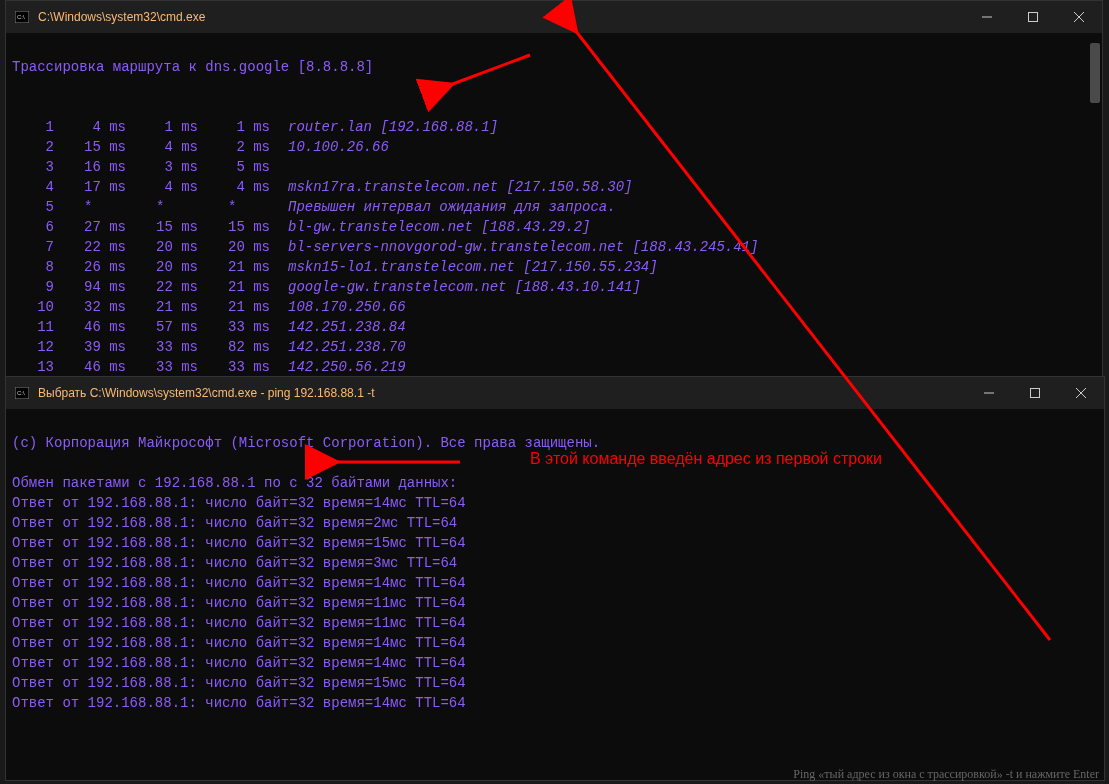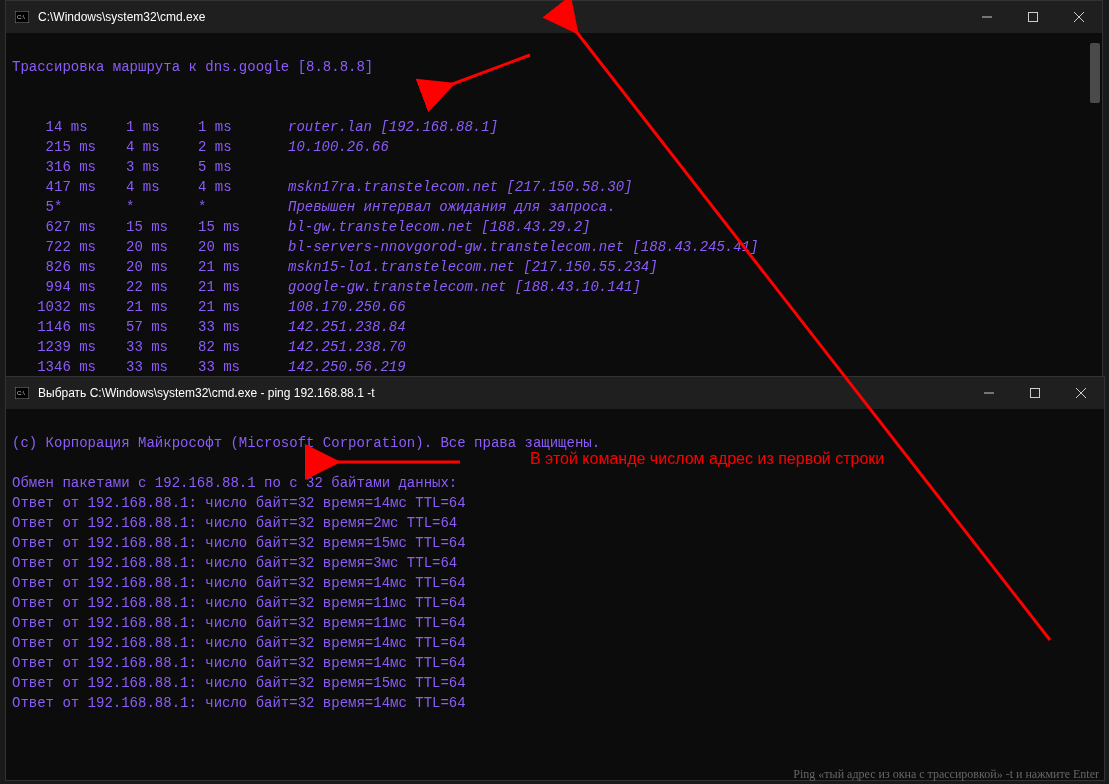--- a/index.html
+++ b/index.html
@@ -30,21 +30,21 @@
     left: 5px;
     top: 376px;
     width: 1100px;
     height: 405px;
   }
   .titlebar {
     height: 32px;
     background: #1f1f1f;
     display: flex;
     align-items: center;
-    color: #ffffff;
+    color: #fdba74;
     font-family: 'Segoe UI', sans-serif;
     font-size: 12px;
   }
   .titlebar .icon {
     width: 16px;
     height: 16px;
     margin: 0 8px;
     display: flex;
     align-items: center;
     justify-content: center;
@@ -73,21 +73,21 @@
     position: absolute;
     right: 2px;
     top: 10px;
     width: 10px;
     height: 60px;
     background: #4a4a4a;
     border-radius: 2px;
   }
   .hop-row { display: flex; }
   .col-n { width: 42px; text-align: right; }
-  .col-t { width: 72px; }
+  .col-t { width: 72px; text-align: right; }
   .col-dest { padding-left: 18px; font-style: italic; }
   .annotation {
     position: absolute;
     color: #ff0000;
     font-family: Arial, sans-serif;
     font-size: 16px;
     pointer-events: none;
     z-index: 100;
   }
   svg.overlay {
@@ -187,16 +187,16 @@
   </defs>
 
   <line x1="1050" y1="640" x2="575" y2="30" stroke="#ff0000" stroke-width="3" marker-end="url(#ah)"></line>
 
   <line x1="530" y1="55" x2="450" y2="85" stroke="#ff0000" stroke-width="3" marker-end="url(#ah)"></line>
 
   <line x1="460" y1="462" x2="335" y2="462" stroke="#ff0000" stroke-width="3" marker-end="url(#ah)"></line>
 </svg>
 
 <div class="annotation" style="left:530px; top:450px;">
-  <div>В этой команде числом адрес из первой строки</div>
+  <div>В этой команде введён адрес из первой строки</div>
 </div>
 
 <div class="footer-hint">Ping «тый адрес из окна с трассировкой» -t и нажмите Enter</div>
 
 </body></html>

